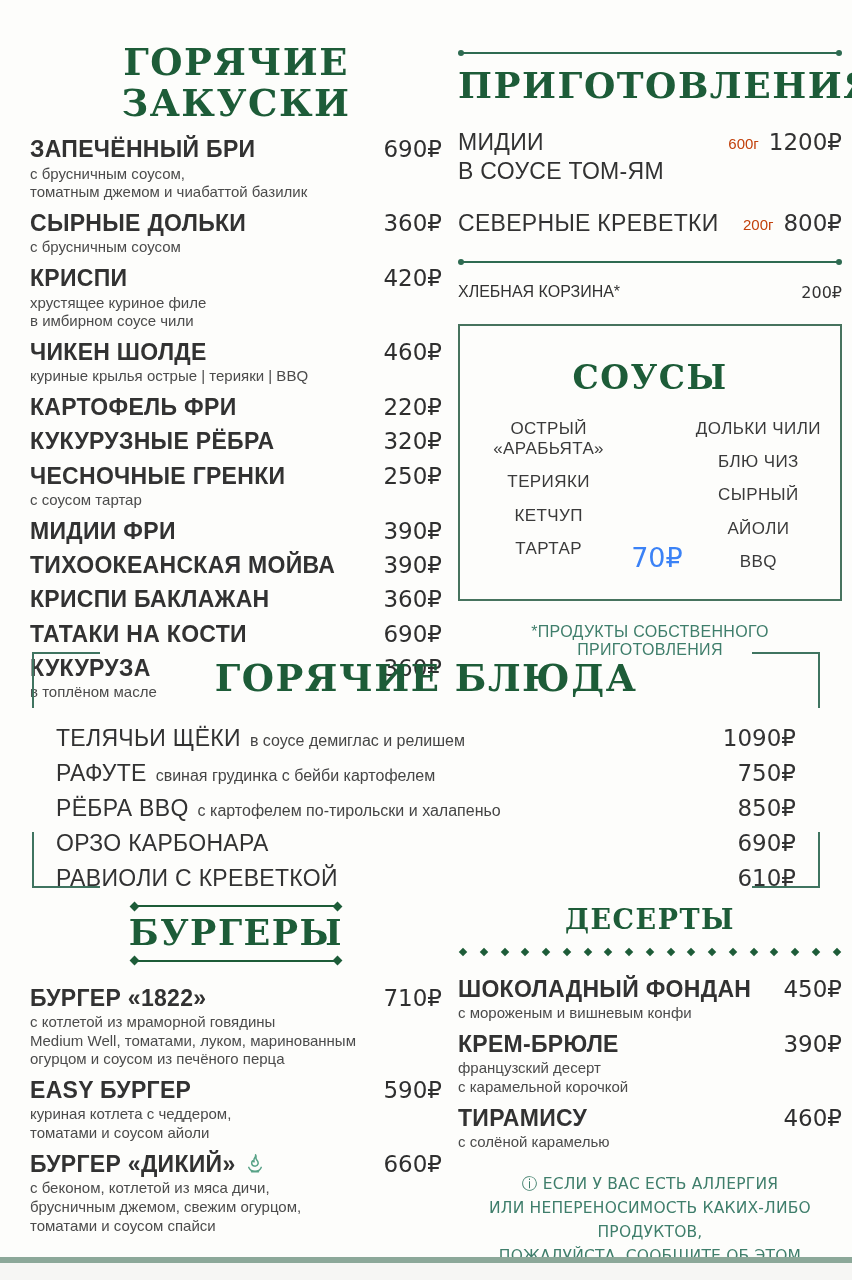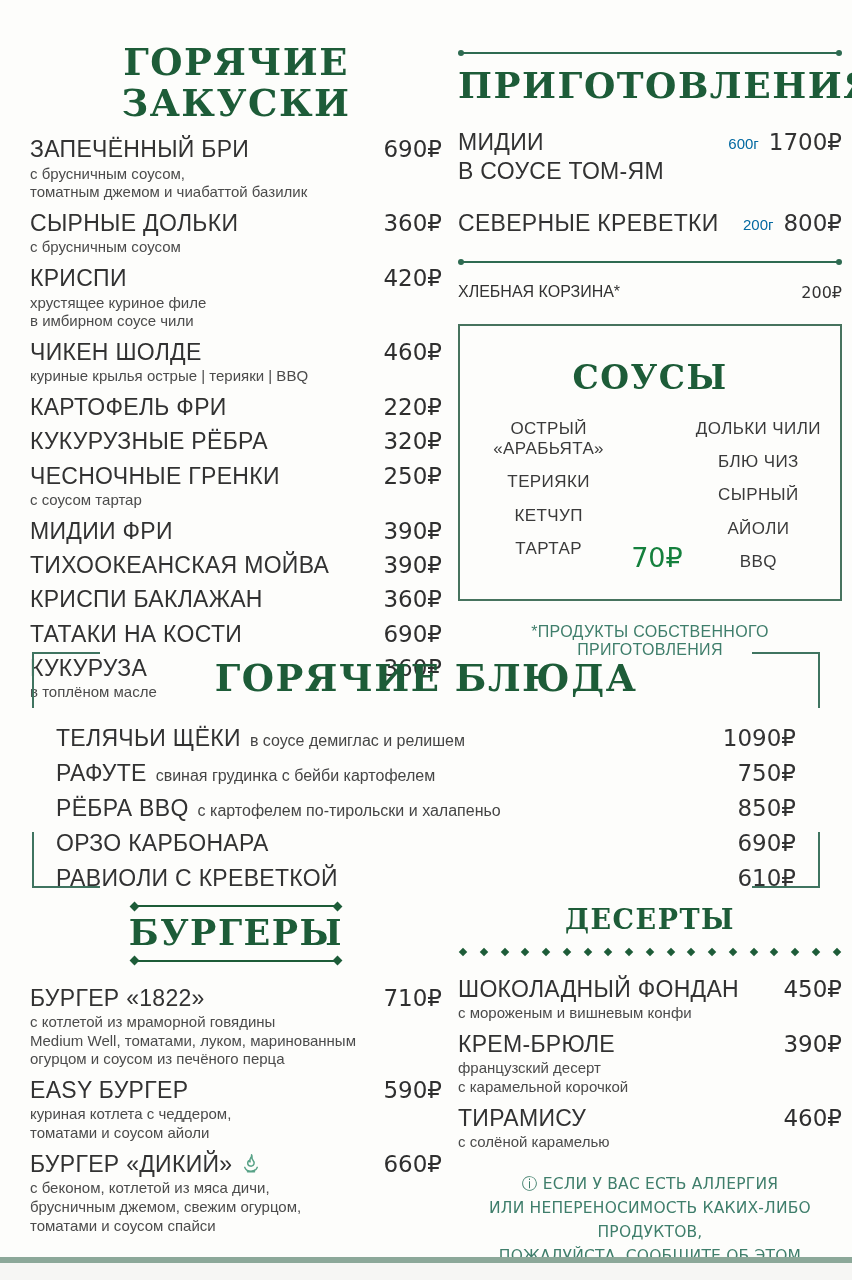--- a/index.html
+++ b/index.html
@@ -19,46 +19,46 @@
     font-family:"Liberation Sans",sans-serif;
   }
   .big-title{
     font-family:"DejaVu Serif",serif;font-weight:bold;color:var(--title-green);
     text-align:center;letter-spacing:1.5px;margin:0;line-height:1.1;
   }
   .price{font-family:"DejaVu Sans",sans-serif;}
   
   .menu-item{margin-bottom:9px;}
   .menu-item .row{display:flex;justify-content:space-between;align-items:flex-start;}
-  .item-name{font-size:23px;line-height:1.1;letter-spacing:0.3px;white-space:pre-line;}
+  .item-name{font-size:23px;line-height:1.1;letter-spacing:0.3px;white-space:pre-line;font-weight:bold;}
   .item-price{font-size:23px;line-height:1.1;color:#2f2f2f;}
   .item-desc{font-size:15px;line-height:1.25;color:var(--desc-text);margin-top:2px;white-space:pre-line;}
   
   #appetizers{position:absolute;left:30px;top:42px;width:412px;}
   #appetizers .big-title{font-size:37px;margin-bottom:14px;}
   #seafood{position:absolute;left:458px;top:52px;width:384px;}
   #seafood .big-title{font-size:36px;margin:12px 0 4px;}
   .dot-line{height:2px;background:var(--line-green);position:relative;margin:0 2px;}
   .dot-line::before,.dot-line::after{
     content:'';position:absolute;top:-2px;width:6px;height:6px;border-radius:50%;background:var(--line-green);
   }
   .dot-line::before{left:-2px;} .dot-line::after{right:-2px;}
   .sf-item{display:flex;align-items:flex-start;margin-top:22px;}
   .sf-name{flex:1;font-size:23px;line-height:1.3;white-space:pre-line;letter-spacing:0.3px;}
-  .sf-weight{font-size:15px;color:#0369a1;margin:7px 10px 0 0;}
+  .sf-weight{font-size:15px;color:#c2410c;margin:7px 10px 0 0;}
   .sf-price{font-size:23px;line-height:1.3;}
   .sf-divider{margin-top:22px;}
   .sf-extra{display:flex;justify-content:space-between;margin-top:20px;font-size:16px;}
   
   #sauce-box{margin-top:22px;border:2px solid #47735e;padding:22px 12px 26px;}
   #sauce-box .big-title{font-size:33px;margin-bottom:22px;}
   .sauce-grid{display:grid;grid-template-columns:1.1fr auto 1fr;align-items:start;}
   .sauce-col{display:flex;flex-direction:column;gap:13px;align-items:center;text-align:center;}
   .sauce-item{font-size:17px;letter-spacing:0.4px;color:#3a3a3a;white-space:pre-line;line-height:1.2;}
-  .sauce-price{align-self:end;font-size:27px;color:#15803d;padding:0 6px;}
+  .sauce-price{align-self:end;font-size:27px;color:#3b82f6;padding:0 6px;}
   .products-note{margin-top:22px;text-align:center;font-size:16px;letter-spacing:0.3px;color:var(--teal-note);}
   
   #hot-dishes{position:absolute;left:30px;top:648px;width:792px;height:240px;padding:10px 26px 0;}
   #hot-dishes .big-title{font-size:37px;}
   .corner{position:absolute;width:68px;height:56px;}
   .corner.tl{left:2px;top:4px;border-left:2px solid var(--bracket-green);border-top:2px solid var(--bracket-green);}
   .corner.tr{right:2px;top:4px;border-right:2px solid var(--bracket-green);border-top:2px solid var(--bracket-green);}
   .corner.bl{left:2px;bottom:0;border-left:2px solid var(--bracket-green);border-bottom:2px solid var(--bracket-green);}
   .corner.br{right:2px;bottom:0;border-right:2px solid var(--bracket-green);border-bottom:2px solid var(--bracket-green);}
   .hd-list{margin-top:26px;}
@@ -200,21 +200,21 @@
 
 <section id="seafood">
   <div class="dot-line"></div>
   <h1 class="big-title">ПРИГОТОВЛЕНИЯ</h1>
   <div>
 
       <div class="sf-item">
         <span class="sf-name">МИДИИ
 В СОУСЕ ТОМ-ЯМ</span>
         <span class="sf-weight">600г</span>
-        <span class="sf-price price">1700₽</span>
+        <span class="sf-price price">1200₽</span>
       </div>
 
       <div class="sf-item">
         <span class="sf-name">СЕВЕРНЫЕ КРЕВЕТКИ</span>
         <span class="sf-weight">200г</span>
         <span class="sf-price price">800₽</span>
       </div>
     </div>
   <div class="dot-line sf-divider"></div>
   <div class="sf-extra">

